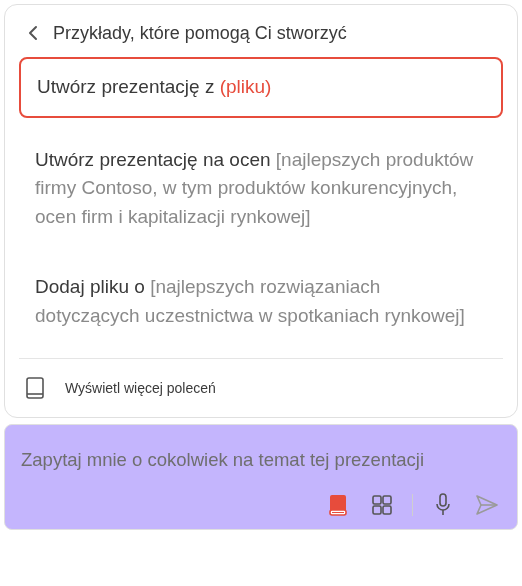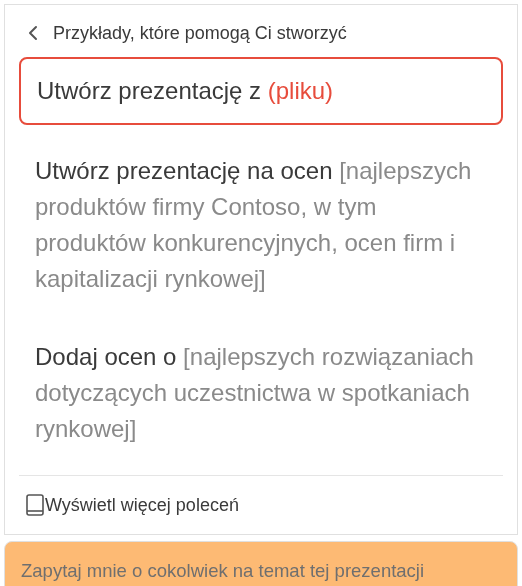--- a/index.html
+++ b/index.html
@@ -5,21 +5,21 @@
   * { box-sizing: border-box; margin: 0; padding: 0; }
   body {
     font-family: "Segoe UI", -apple-system, Arial, sans-serif;
     background: #fff;
     width: 522px;
     height: 586px;
     overflow: hidden;
   }
   .panel {
     border: 1px solid #e0e0e0;
-    border-radius: 0;
+    border-radius: 13px;
     margin: 4px;
     background: #fff;
     padding-bottom: 0;
   }
   .header {
     display: flex;
     align-items: center;
     padding: 14px 14px 10px 14px;
   }
   .back-btn {
@@ -33,50 +33,50 @@
   }
   .header-title {
     font-size: 18px;
     color: #3a3a3a;
     margin-left: 6px;
   }
   .suggestion {
     margin: 0 14px 14px 14px;
     padding: 14px 16px;
     border-radius: 8px;
-    font-size: 24px;
+    font-size: 19px;
     line-height: 1.5;
     cursor: pointer;
   }
   .suggestion.highlight {
     border: 2px solid #e74c3c;
   }
   .sg-main { color: #3a3a3a; }
   .sg-param { color: #e74c3c; }
   .sg-placeholder { color: #8a8a8a; }
   .divider {
     border: none;
     border-top: 1px solid #e5e5e5;
     margin: 4px 14px 0 14px;
   }
   .more-row {
     display: flex;
     align-items: center;
-    gap: 0;
+    gap: 20px;
     padding: 18px 20px 18px 20px;
-    font-size: 18px;
+    font-size: 14px;
     color: #3a3a3a;
     cursor: pointer;
   }
   .input-area {
     margin: 6px 4px 21px 4px;
     border: 1px solid #e0e0e0;
     border-radius: 8px;
-    background: #fdba74;
-    padding: 18px 16px 10px 16px;
+    background: #c4b5fd;
+    padding: 24px 16px 10px 16px;
   }
   .prompt-input {
     width: 100%;
     border: none;
     background: transparent;
     font-size: 18.5px;
     color: #3a3a3a;
     outline: none;
     font-family: inherit;
   }
@@ -120,21 +120,21 @@
 
   <div class="suggestion highlight">
     <span class="sg-main">Utwórz prezentację z </span><span class="sg-param">(pliku)</span><span class="sg-placeholder"></span>
   </div>
 
   <div class="suggestion">
     <span class="sg-main">Utwórz prezentację na ocen </span><span class="sg-param"></span><span class="sg-placeholder">[najlepszych produktów firmy Contoso, w tym produktów konkurencyjnych, ocen firm i kapitalizacji rynkowej]</span>
   </div>
 
   <div class="suggestion">
-    <span class="sg-main">Dodaj ocen o </span><span class="sg-param"></span><span class="sg-placeholder">[najlepszych rozwiązaniach dotyczących uczestnictwa w spotkaniach rynkowej]</span>
+    <span class="sg-main">Dodaj pliku o </span><span class="sg-param"></span><span class="sg-placeholder">[najlepszych rozwiązaniach dotyczących uczestnictwa w spotkaniach rynkowej]</span>
   </div>
 
   <hr class="divider">
 
   <div class="more-row">
     <svg width="20" height="22" viewBox="0 0 20 22">
       <rect x="2" y="1" width="16" height="20" rx="2" stroke="#555" stroke-width="1.6" fill="none"></rect>
       <line x1="2" y1="17" x2="18" y2="17" stroke="#555" stroke-width="1.6"></line>
     </svg>
     <span>Wyświetl więcej poleceń</span>

